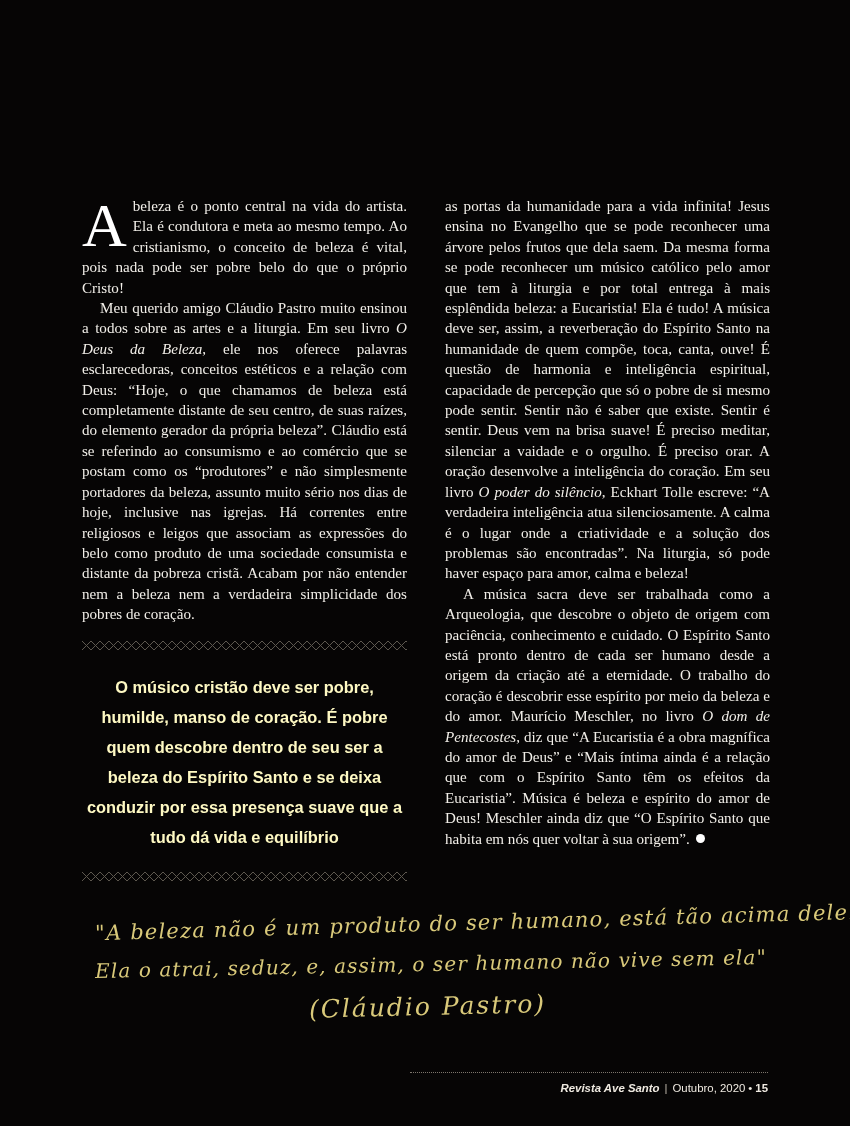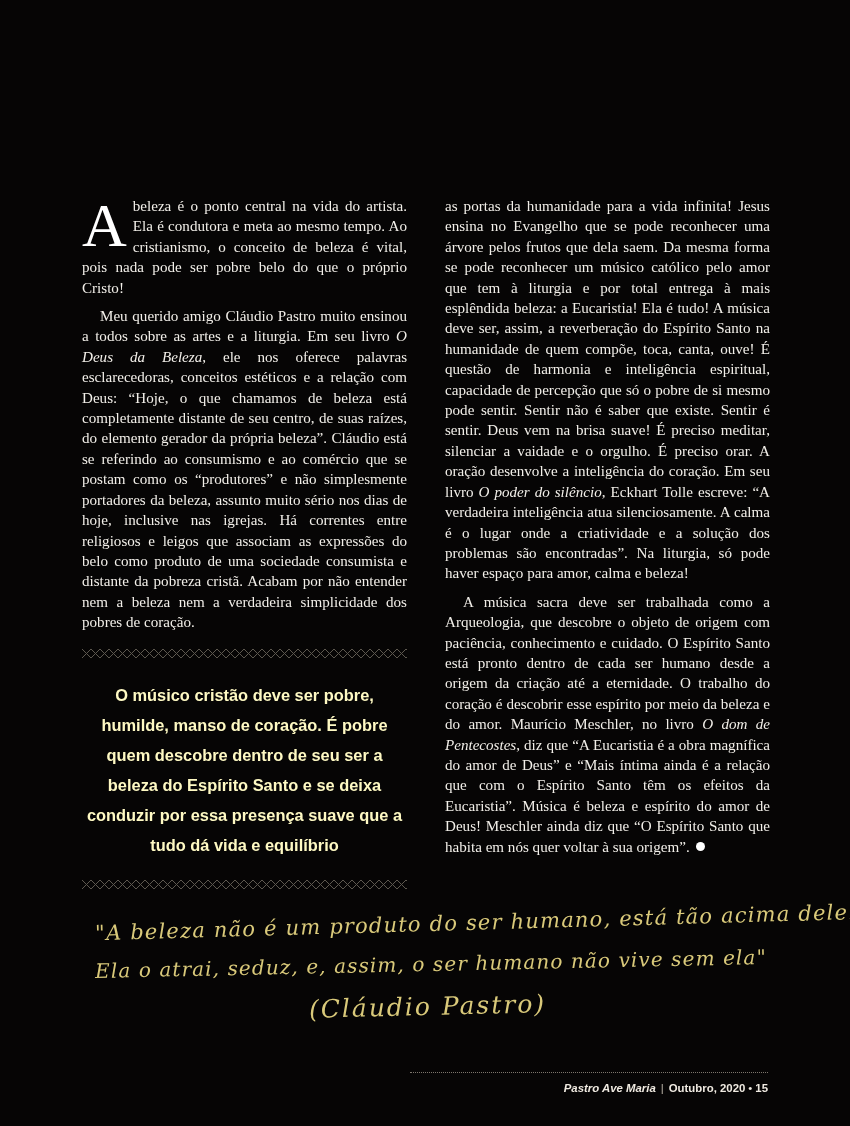--- a/index.html
+++ b/index.html
@@ -41,21 +41,21 @@
     line-height: 20.4px;
     text-align: justify;
     color: #f2efe9;
     text-indent: 18px;
     hyphens: auto;
   }
   p.body.first {
     text-indent: 0;
   }
   p.body + p.body {
-    margin-top: 8px;
+    margin-top: 0;
     font-family: Liberation Serif, serif;
   }
 
   .dropcap {
     float: left;
     font-size: 62px;
     line-height: 50px;
     padding: 4px 6px 0 0;
     font-family: "Liberation Serif", serif;
     color: #ffffff;
@@ -138,21 +138,21 @@
     font-family: "Liberation Sans", sans-serif;
     font-size: 11.4px;
     color: #efeae1;
     white-space: nowrap;
   }
   .footer .brand {
     font-weight: bold;
     font-style: italic;
   }
   .footer .sep { margin: 0 5px; color: #bdb6aa; }
-  .footer .issue { font-weight: bold; }
+  .footer .issue { font-weight: normal; }
   .footer .dot { margin: 0 3px; }
   .footer .pageno { font-weight: bold; margin-top: 8px; }
 
   .endmark {
     display: inline-block;
     width: 9px;
     height: 9px;
     border-radius: 50%;
     background: #ffffff;
     margin-left: 6px;
@@ -188,16 +188,16 @@
   </div>
 
   <div class="hand">
     <div class="l1">"A beleza não é um produto do ser humano, está tão acima dele!</div>
     <div class="l2">Ela o atrai, seduz, e, assim, o ser humano não vive sem ela"</div>
     <div class="l3">(Cláudio Pastro)</div>
   </div>
 
   <div class="footer-rule"></div>
   <div class="footer">
-    <span class="brand">Pastro Ave Maria</span><span class="sep">|</span><span class="issue">Outubro, 2020</span><span class="dot">•</span><span class="pageno">15</span>
+    <span class="brand">Revista Ave Santo</span><span class="sep">|</span><span class="issue">Outubro, 2020</span><span class="dot">•</span><span class="pageno">15</span>
   </div>
 
 </div>
 
 </body></html>

